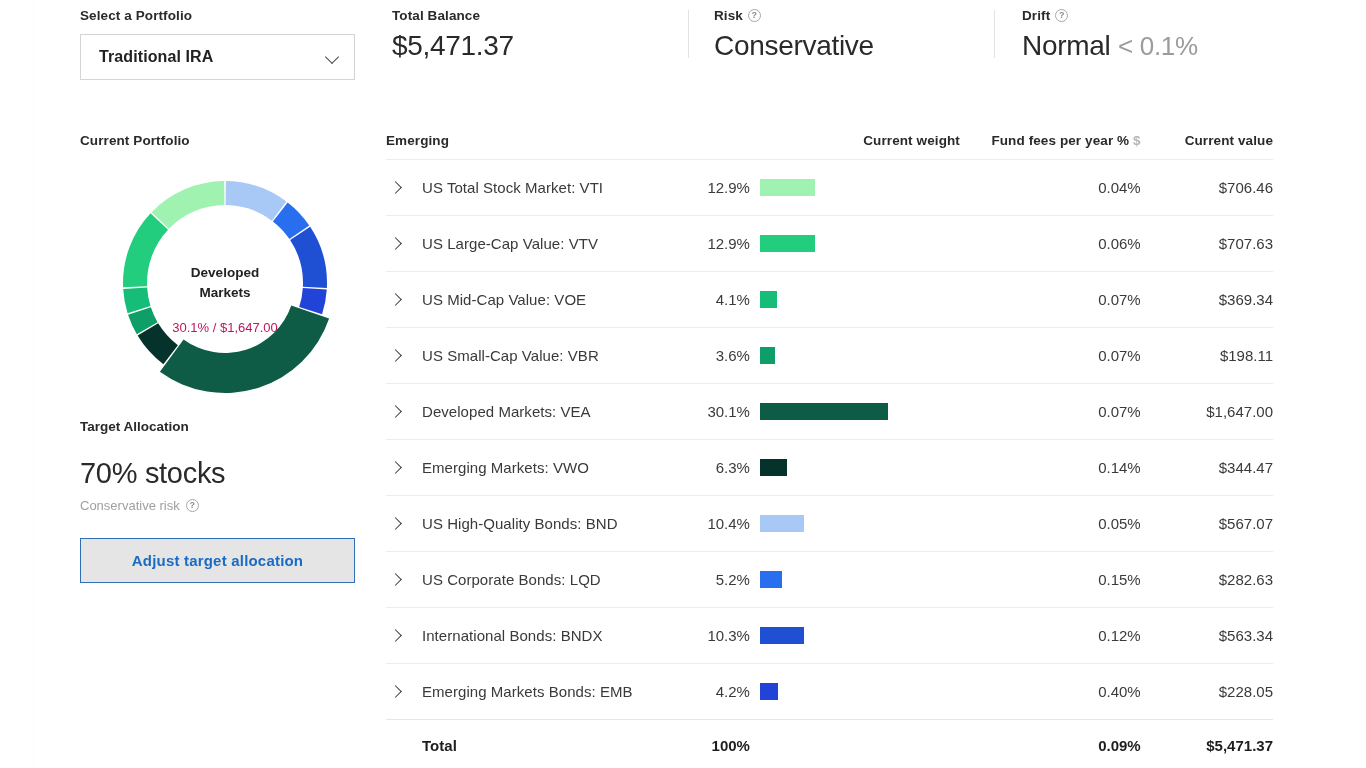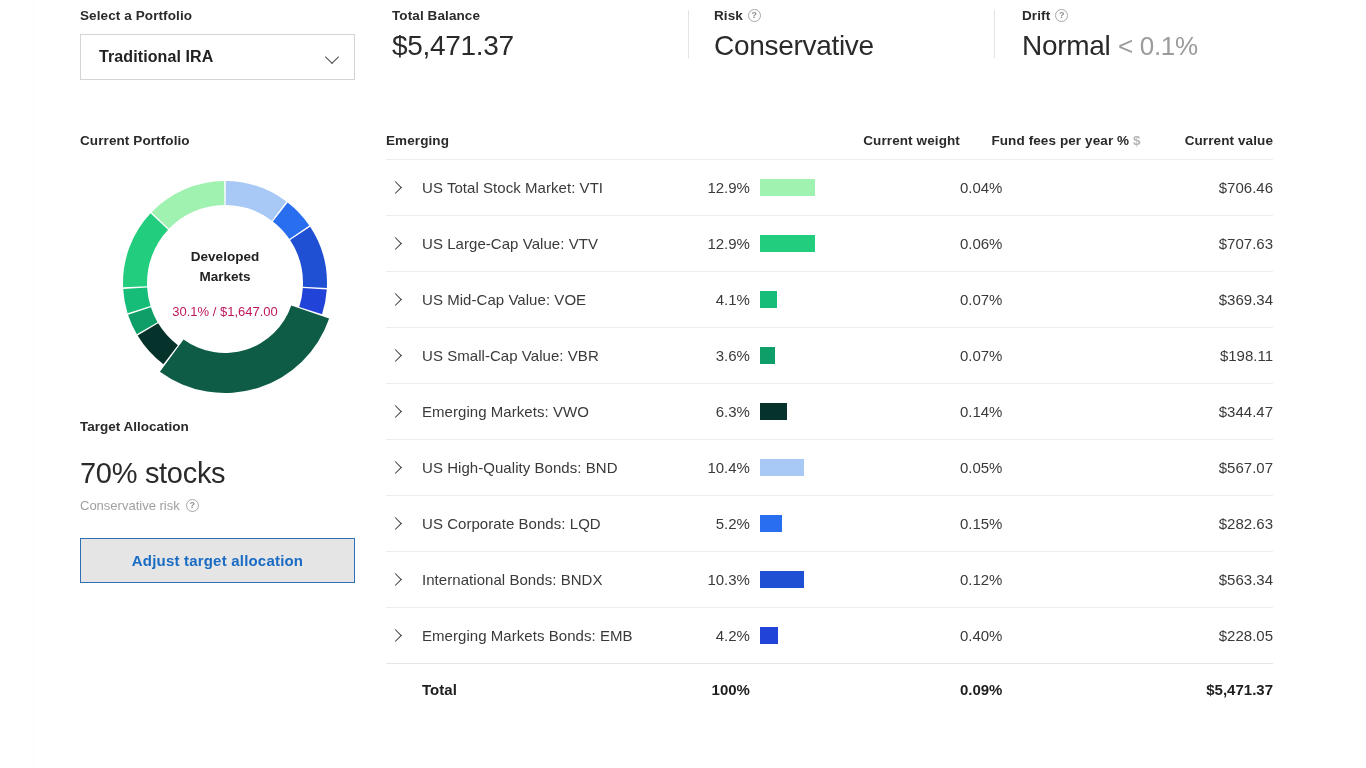--- a/index.html
+++ b/index.html
@@ -103,21 +103,21 @@
   .col-head {
     font-size: 13.5px; font-weight: bold; color: #2a2a2a;
     letter-spacing: .1px;
   }
   .donut-wrap {
     position: relative;
     width: 240px; height: 240px;
     margin: 15px 0 0 25px;
   }
   .donut-center {
-    position: absolute; left: 0; top: 0;
+    position: absolute; left: 0; top: 16px;
     width: 240px; height: 240px;
     display: flex; flex-direction: column;
     align-items: center; justify-content: center;
     pointer-events: none;
     gap: 8px;
   }
   .donut-title {
     font-size: 13.5px; font-weight: bold; color: #222;
     line-height: 20px; text-align: center;
     width: 120px;
@@ -203,21 +203,21 @@
   .weight-num { width: 84px; text-align: right; }
   .bar-track {
     width: 200px; height: 100%;
     margin-left: 10px;
     display: flex; align-items: center;
   }
   .bar {
     height: 17px;
     border-radius: 0;
   }
-  td.c-fees  { width: 240px; }
+  td.c-fees  { text-align: right; width: 240px; }
   td.c-value { text-align: right; width: 215px; }
 
   tr.total-row { border-top: 1px solid #e6e6e6; }
   tr.total-row td {
     font-weight: bold;
     color: #1e1e1e;
     height: 52px;
     font-size: 15px;
   }
   tr.total-row td.c-name { padding-left: 36px; }
@@ -361,20 +361,33 @@
                 <span class="weight-num">3.6%</span>
                 <div class="bar-track">
                   <div class="bar" style="width: 15.3px; background: rgb(14, 158, 103);"></div>
                 </div>
               </div>
             </td>
             <td class="c-fees">0.07%</td>
             <td class="c-value">$198.11</td>
           </tr>
           <tr>
+            <td class="c-name"><span class="chev-right"></span><span>Developed Markets: VEA</span></td>
+            <td class="c-weight">
+              <div class="weight-inner">
+                <span class="weight-num">30.1%</span>
+                <div class="bar-track">
+                  <div class="bar" style="width: 127.925px; background: rgb(14, 92, 70);"></div>
+                </div>
+              </div>
+            </td>
+            <td class="c-fees">0.07%</td>
+            <td class="c-value">$1,647.00</td>
+          </tr>
+          <tr>
             <td class="c-name"><span class="chev-right"></span><span>Emerging Markets: VWO</span></td>
             <td class="c-weight">
               <div class="weight-inner">
                 <span class="weight-num">6.3%</span>
                 <div class="bar-track">
                   <div class="bar" style="width: 26.775px; background: rgb(5, 50, 42);"></div>
                 </div>
               </div>
             </td>
             <td class="c-fees">0.14%</td>

